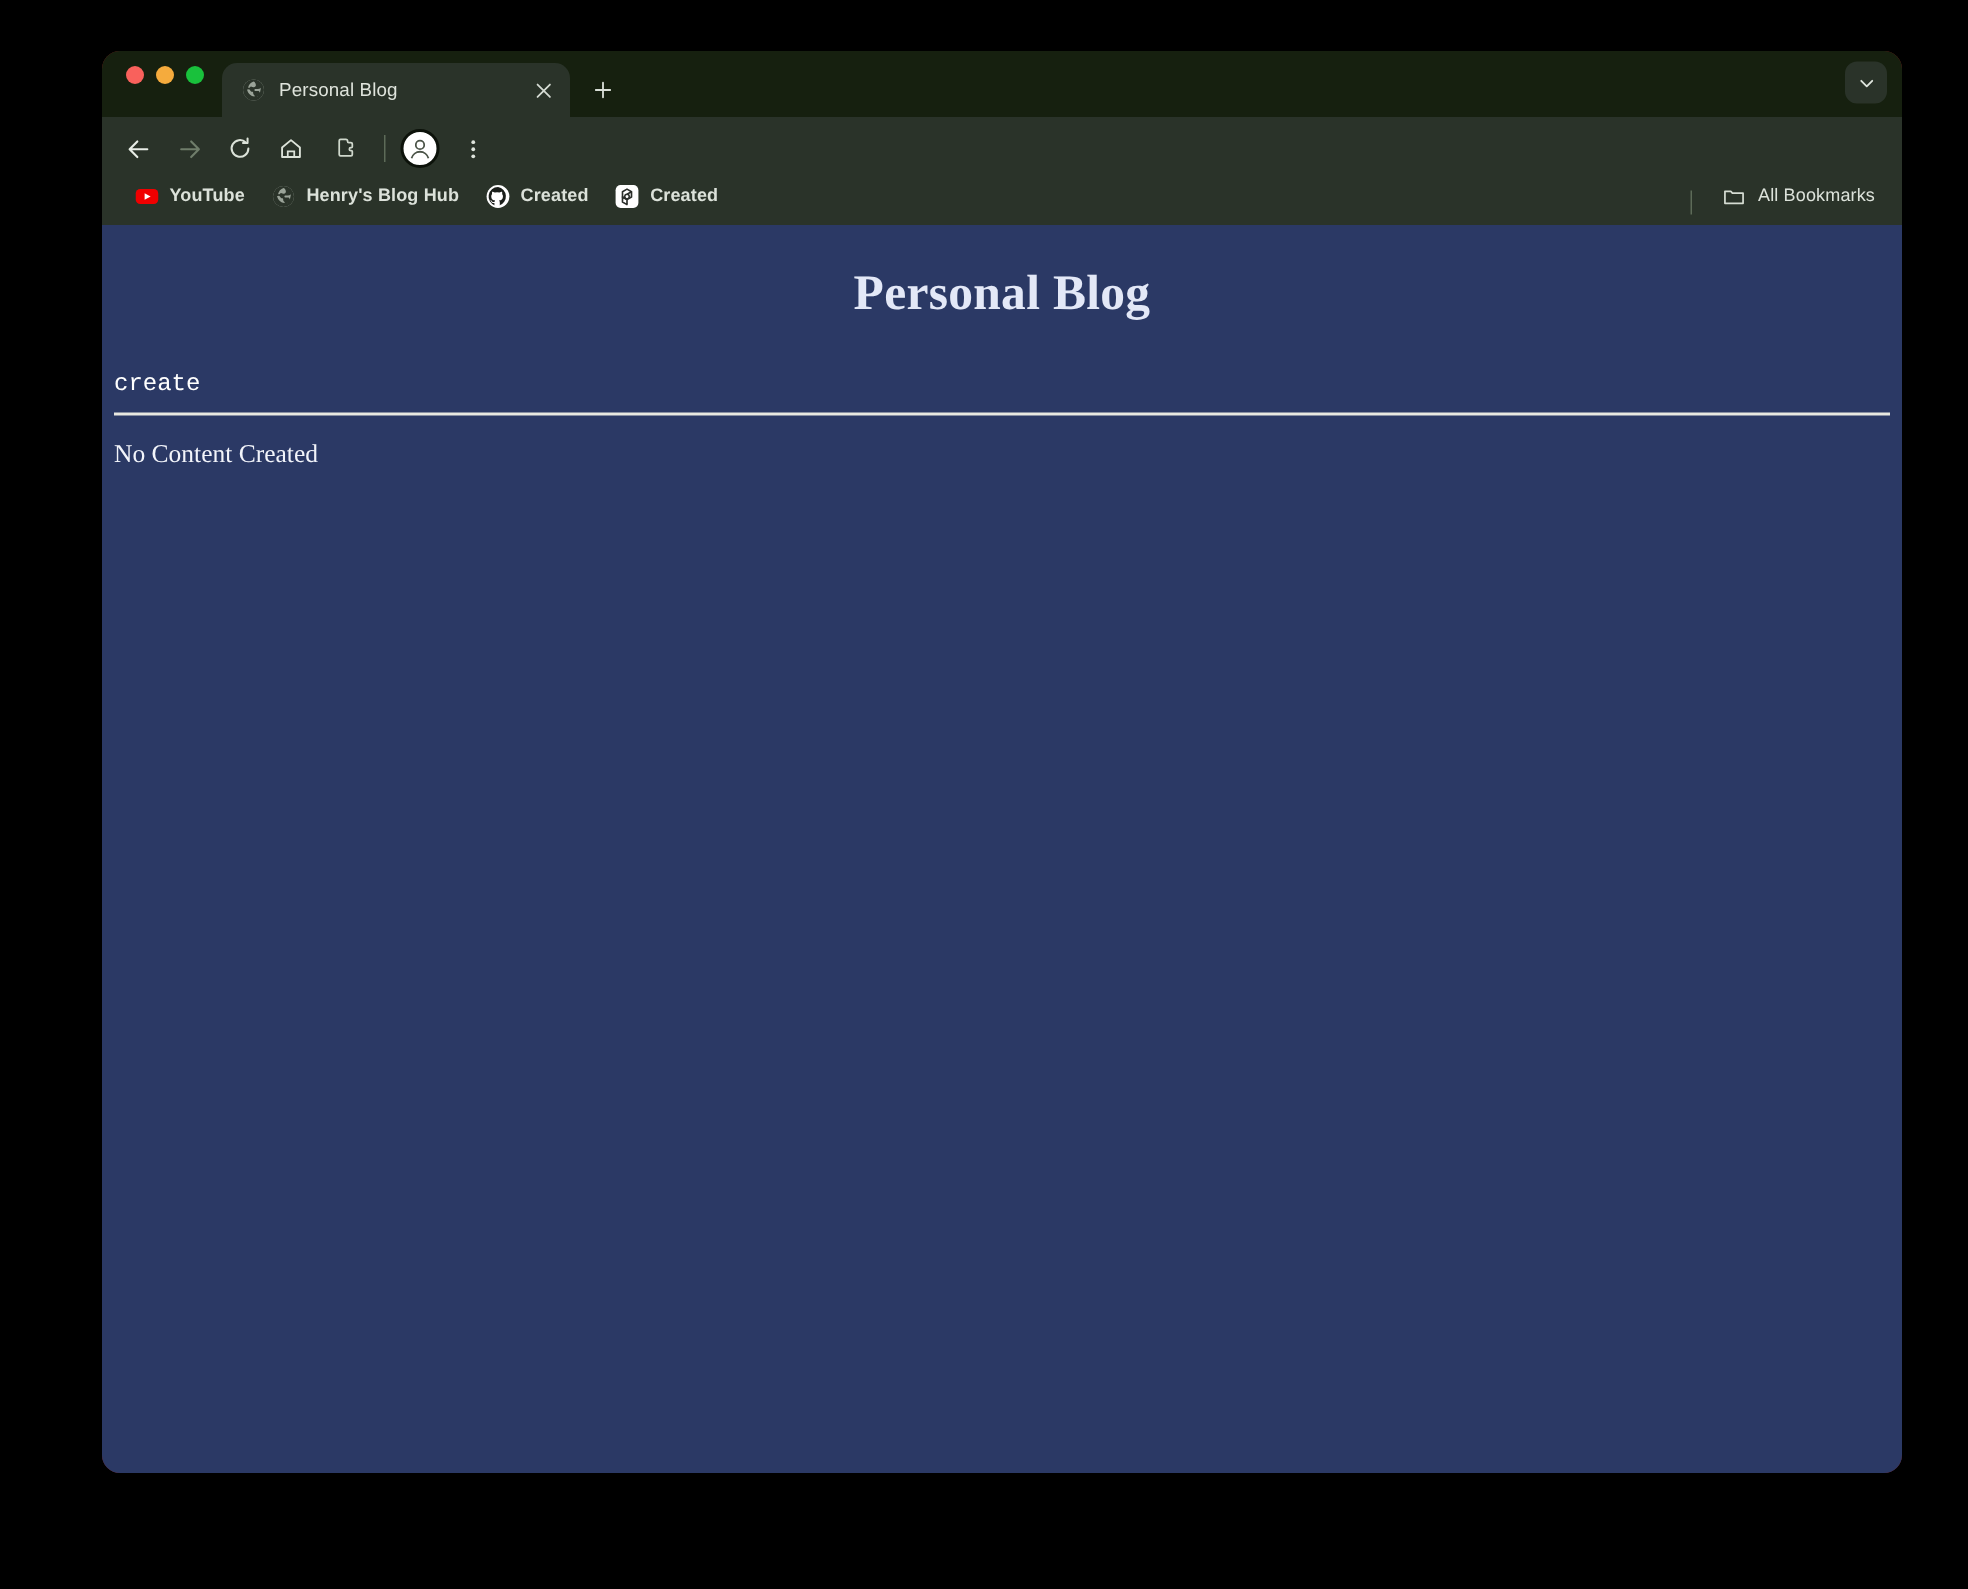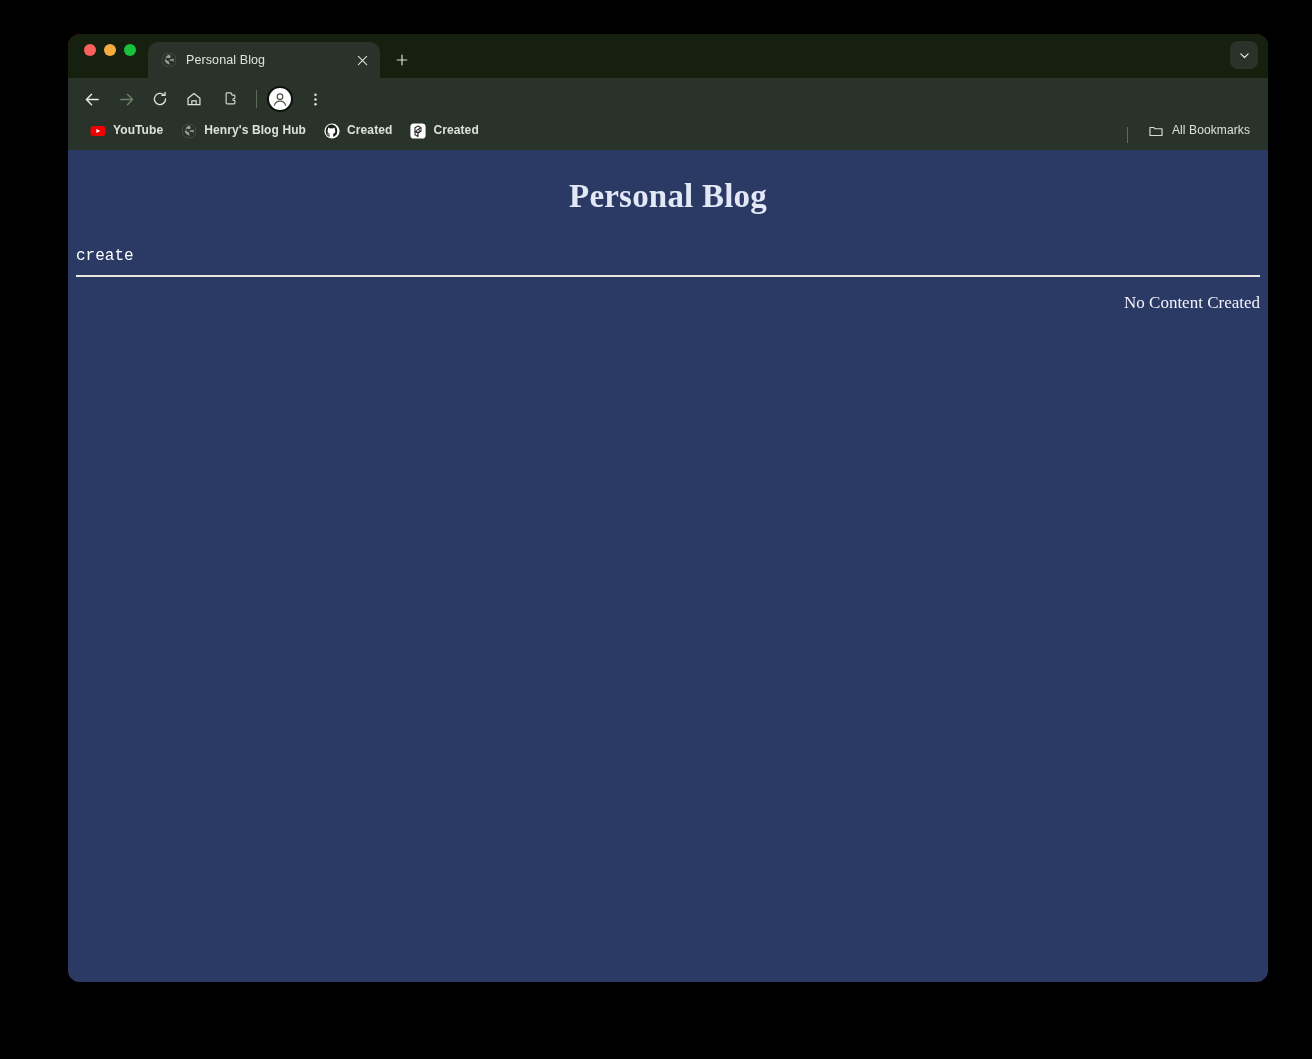--- a/index.html
+++ b/index.html
@@ -256,21 +256,20 @@
     border-top: 2px solid #e8e8e0;
     margin: 10px 0 0 0;
     width: 1184px;
   }
 
   #empty-state-text {
     font-family: "Liberation Serif", "DejaVu Serif", serif;
     font-size: 17px;
     color: #f2f4fa;
     margin-top: 16px;
-    text-align: right;
   }
 </style>
 </head>
 <body>
 
 <div id="browser-window">
 
   <div id="tab-strip">
 
     <div id="traffic-lights">

